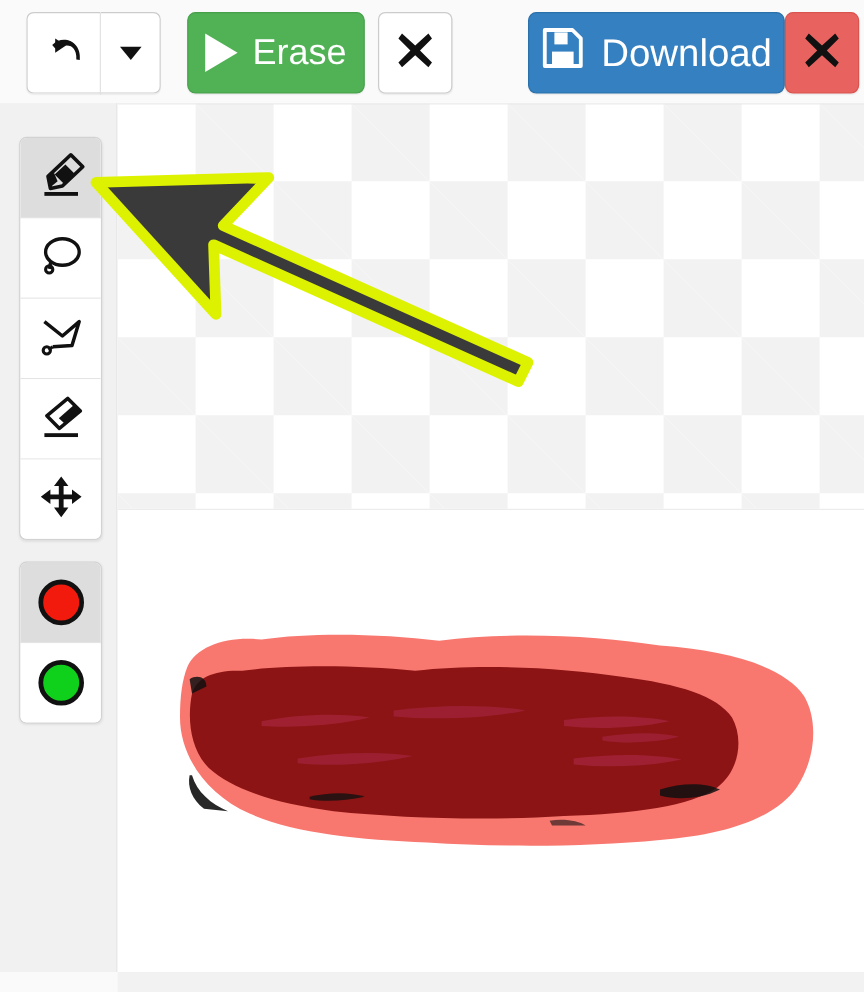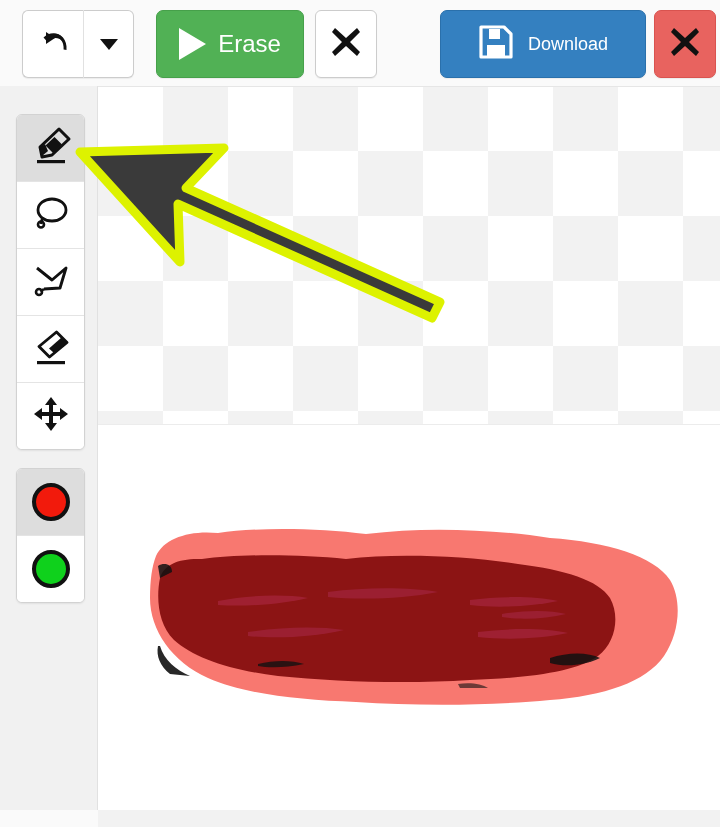--- a/index.html
+++ b/index.html
@@ -75,21 +75,21 @@
 
   
   .erase-group { left: 156px; }
   .btn-erase {
     background: #51b155;
     border: 1px solid #46a04a;
     color: #ffffff;
     height: 68px;
     min-width: 148px;
     gap: 12px;
-    font-size: 24px;
+    font-size: 30px;
     border-radius: 7px;
   }
   .play-tri {
     width: 0; height: 0;
     border-top: 16px solid transparent;
     border-bottom: 16px solid transparent;
     border-left: 27px solid #ffffff;
     flex: 0 0 auto;
   }
 
@@ -101,21 +101,21 @@
 
   
   .download-group { left: 440px; }
   .btn-download {
     background: #3480c0;
     border: 1px solid #2a70ab;
     color: #ffffff;
     height: 68px;
     min-width: 206px;
     gap: 14px;
-    font-size: 18px;
+    font-size: 32px;
     border-radius: 7px;
   }
 
   
   .closered-group { left: 654px; }
   .btn-x-red {
     width: 62px; height: 68px;
     background: #e8635f;
     border: 1px solid #d9534f;
     border-radius: 7px;

